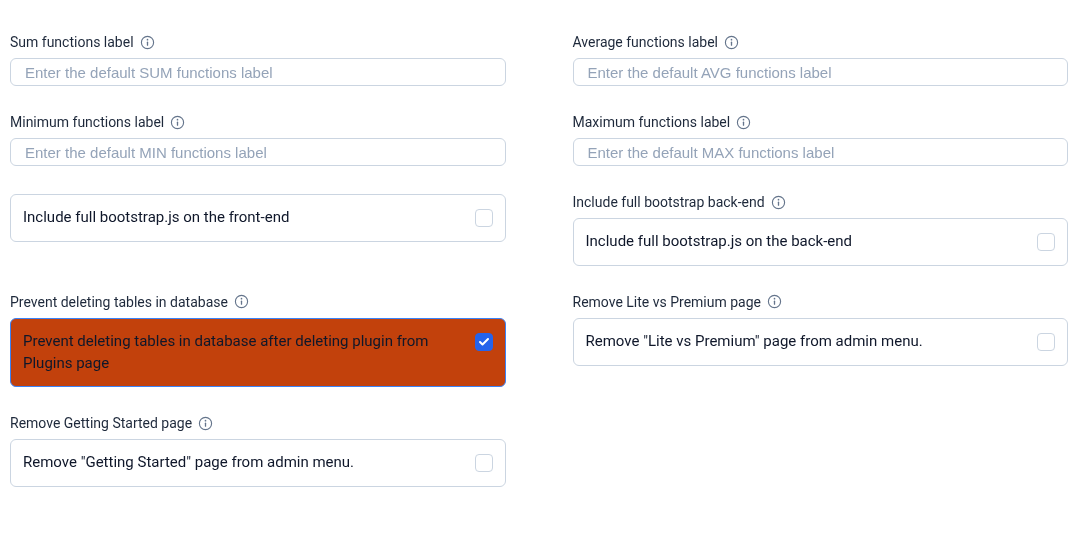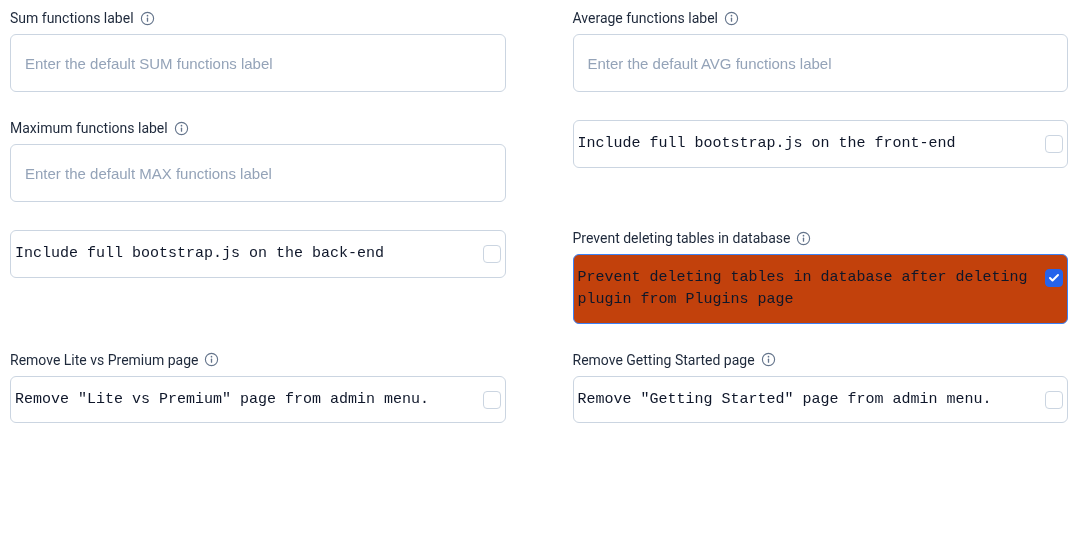--- a/index.html
+++ b/index.html
@@ -10,20 +10,21 @@
     body {
       font-family: -apple-system, BlinkMacSystemFont, "Segoe UI", Roboto, sans-serif;
       background: #fff;
       padding: 10px;
       color: #1e293b;
     }
     .form-grid {
       display: grid;
       grid-template-columns: 1fr 1fr;
       gap: 28px 67px;
+      margin-top: 24px;
     }
     .field {
       display: flex;
       flex-direction: column;
     }
     .field-label {
       display: flex;
       align-items: center;
       gap: 6px;
       font-size: 14px;
@@ -34,42 +35,41 @@
     .info-icon {
       display: inline-flex;
       align-items: center;
       justify-content: center;
     }
     .info-icon svg {
       display: block;
     }
     .text-input {
       width: 100%;
-      height: 58px;
+      height: 28px;
       padding: 0 14px;
       border: 1px solid #cbd5e1;
       border-radius: 6px;
       font-size: 15px;
       color: #1e293b;
       background: #fff;
       outline: none;
     }
     .text-input::placeholder {
       color: #94a3b8;
     }
     .checkbox-row {
       display: flex;
       align-items: flex-start;
       justify-content: space-between;
       gap: 16px;
-      padding: 12px 4px;
+      padding: 12px 12px;
       border: 1px solid #cbd5e1;
       border-radius: 6px;
       background: #fff;
-      font-family: Liberation Mono, monospace;
     }
     .checkbox-row.checked {
       border-color: #3b82f6;
       background: #c2410c;
     }
     .checkbox-label {
       font-size: 15px;
       color: #0f172a;
       line-height: 1.45;
     }
@@ -122,20 +122,33 @@
         <svg width="15" height="15" viewBox="0 0 16 16" fill="none">
             <circle cx="8" cy="8" r="6.5" stroke="#64748b" stroke-width="1.2"></circle>
             <circle cx="8" cy="5" r="0.9" fill="#64748b"></circle>
             <rect x="7.3" y="7" width="1.4" height="4.5" rx="0.7" fill="#64748b"></rect>
           </svg>
       </span>
     </div>
     <input type="text" class="text-input" placeholder="Enter the default AVG functions label" style="">
   </div>
 
+  <div class="field">
+    <div class="field-label">
+      <span>Minimum functions label</span>
+      <span class="info-icon">
+        <svg width="15" height="15" viewBox="0 0 16 16" fill="none">
+            <circle cx="8" cy="8" r="6.5" stroke="#64748b" stroke-width="1.2"></circle>
+            <circle cx="8" cy="5" r="0.9" fill="#64748b"></circle>
+            <rect x="7.3" y="7" width="1.4" height="4.5" rx="0.7" fill="#64748b"></rect>
+          </svg>
+      </span>
+    </div>
+    <input type="text" class="text-input" placeholder="Enter the default MIN functions label" style="">
+  </div>
 
   <div class="field">
     <div class="field-label">
       <span>Maximum functions label</span>
       <span class="info-icon">
         <svg width="15" height="15" viewBox="0 0 16 16" fill="none">
             <circle cx="8" cy="8" r="6.5" stroke="#64748b" stroke-width="1.2"></circle>
             <circle cx="8" cy="5" r="0.9" fill="#64748b"></circle>
             <rect x="7.3" y="7" width="1.4" height="4.5" rx="0.7" fill="#64748b"></rect>
           </svg>
@@ -147,20 +160,30 @@
   <div class="field">
     <div class="checkbox-row">
       <span class="checkbox-label">Include full bootstrap.js on the front-end</span>
       <span class="checkbox">
         
       </span>
     </div>
   </div>
 
   <div class="field">
+    <div class="field-label">
+      <span>Include full bootstrap back-end</span>
+      <span class="info-icon">
+        <svg width="15" height="15" viewBox="0 0 16 16" fill="none">
+            <circle cx="8" cy="8" r="6.5" stroke="#64748b" stroke-width="1.2"></circle>
+            <circle cx="8" cy="5" r="0.9" fill="#64748b"></circle>
+            <rect x="7.3" y="7" width="1.4" height="4.5" rx="0.7" fill="#64748b"></rect>
+          </svg>
+      </span>
+    </div>
     <div class="checkbox-row">
       <span class="checkbox-label">Include full bootstrap.js on the back-end</span>
       <span class="checkbox">
         
       </span>
     </div>
   </div>
 
   <div class="field">
     <div class="field-label">

